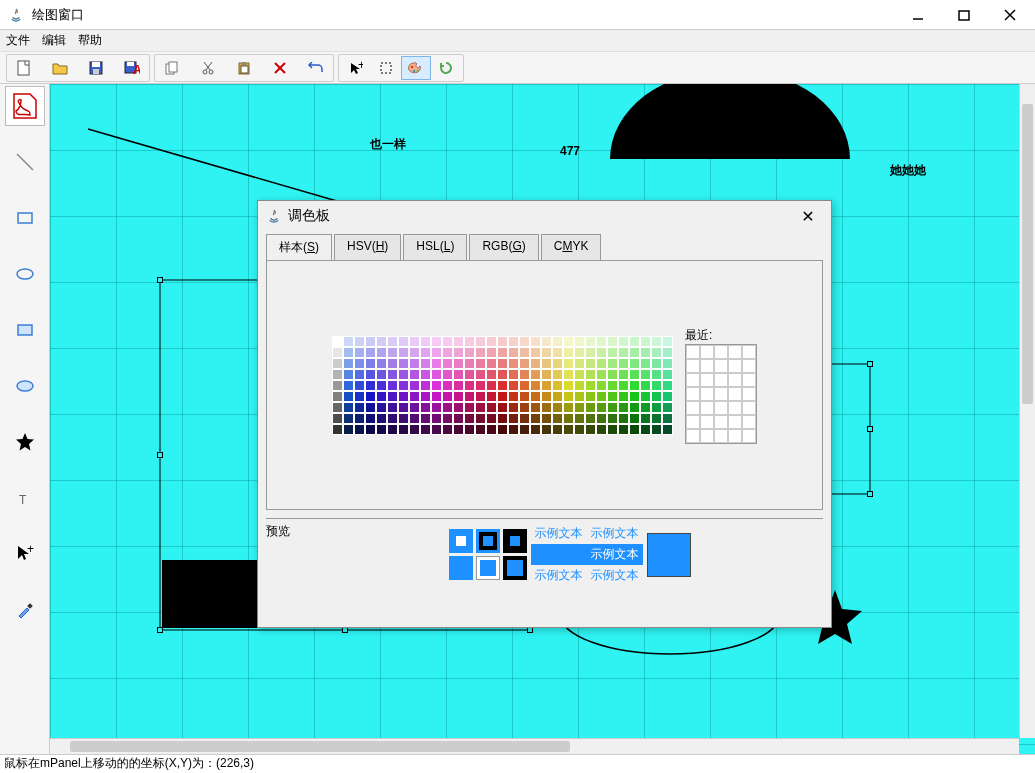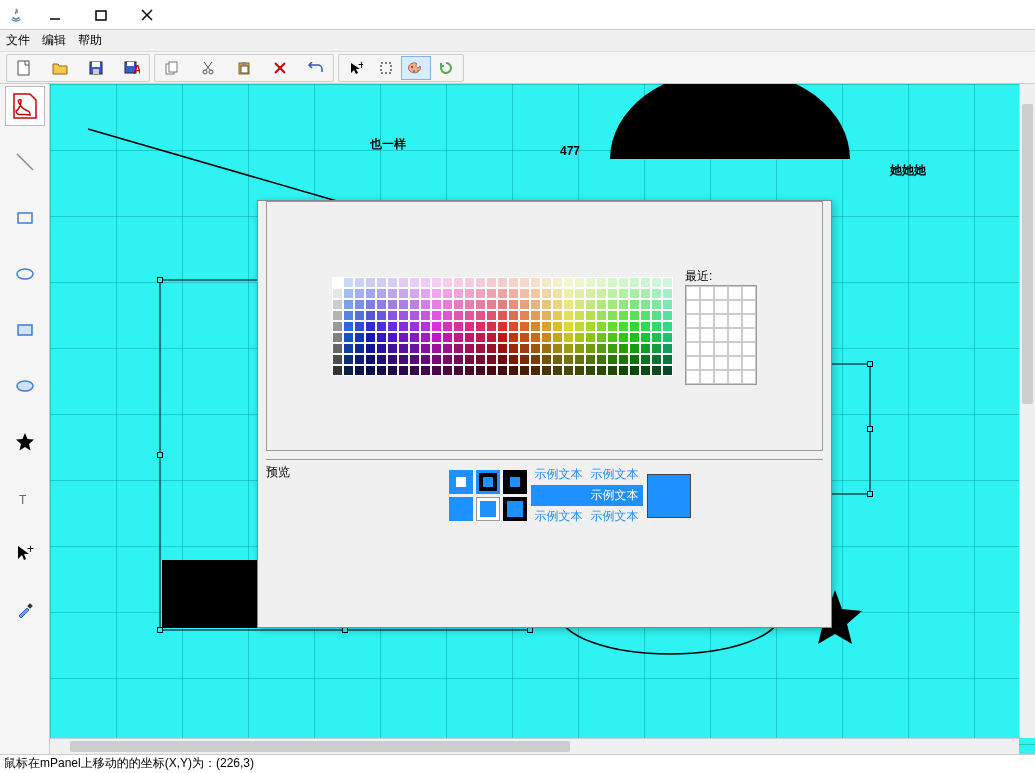--- a/index.html
+++ b/index.html
@@ -58,20 +58,21 @@
 </head>
 <body>
 
 <div class="titlebar">
   <span class="java-icon">
     <svg width="16" height="16" viewBox="0 0 16 16">
         <path d="M5 10c0 1 1 2 3 2s3-1 3-2M4 12c0 1 2 2 4 2s4-1 4-2M8 2c2 2-2 3 0 5" fill="none" stroke="#5382a1" stroke-width="1.3"></path>
         <path d="M9 3c1 1 0 2 0 3" fill="none" stroke="#e76f00" stroke-width="1.3"></path>
       </svg>
   </span>
+  <span class="title">绘图窗口</span>
   <div class="wbtn">
       <svg width="12" height="12">
         <line x1="1" y1="10" x2="11" y2="10" stroke="#000" stroke-width="1.5"></line>
       </svg>
     </div>
   <div class="wbtn">
       <svg width="12" height="12">
         <rect x="1" y="2" width="10" height="9" fill="none" stroke="#000" stroke-width="1.5"></rect>
       </svg>
     </div>
@@ -288,21 +289,38 @@
         <div class="sb-thumb-h"></div>
       </div>
   </div>
 </div>
 
 <div class="statusbar">
   <span>鼠标在mPanel上移动的的坐标(X,Y)为：(226,3)</span>
 </div>
 
 <div class="dialog">
-
+  <div class="dlg-title">
+    <span>
+        <svg width="16" height="16" viewBox="0 0 16 16">
+          <path d="M5 10c0 1 1 2 3 2s3-1 3-2M4 12c0 1 2 2 4 2s4-1 4-2M8 2c2 2-2 3 0 5" fill="none" stroke="#5382a1" stroke-width="1.3"></path>
+          <path d="M9 3c1 1 0 2 0 3" fill="none" stroke="#e76f00" stroke-width="1.3"></path>
+        </svg>
+      </span>
+    <span class="t">调色板</span>
+    <div class="dlg-close">✕</div>
+  </div>
+
+  <div class="tabs">
+    <div class="tab active"><span>样本(<u>S</u>)</span></div>
+    <div class="tab"><span>HSV(<u>H</u>)</span></div>
+    <div class="tab"><span>HSL(<u>L</u>)</span></div>
+    <div class="tab"><span>RGB(<u>G</u>)</span></div>
+    <div class="tab"><span>C<u>M</u>YK</span></div>
+  </div>
 
   <div class="tabbody">
     <div class="swatch-grid" id="swatches">
         <div style="background: rgb(255, 255, 255);"></div>
         <div style="background: rgb(203, 217, 246);"></div>
         <div style="background: rgb(203, 210, 246);"></div>
         <div style="background: rgb(203, 203, 246);"></div>
         <div style="background: rgb(210, 203, 246);"></div>
         <div style="background: rgb(217, 203, 246);"></div>
         <div style="background: rgb(224, 203, 246);"></div>

